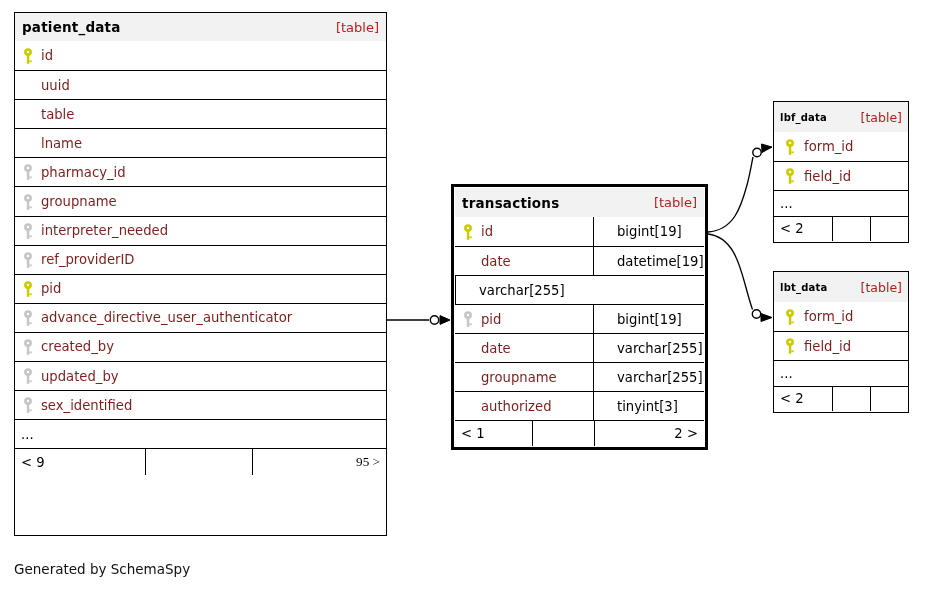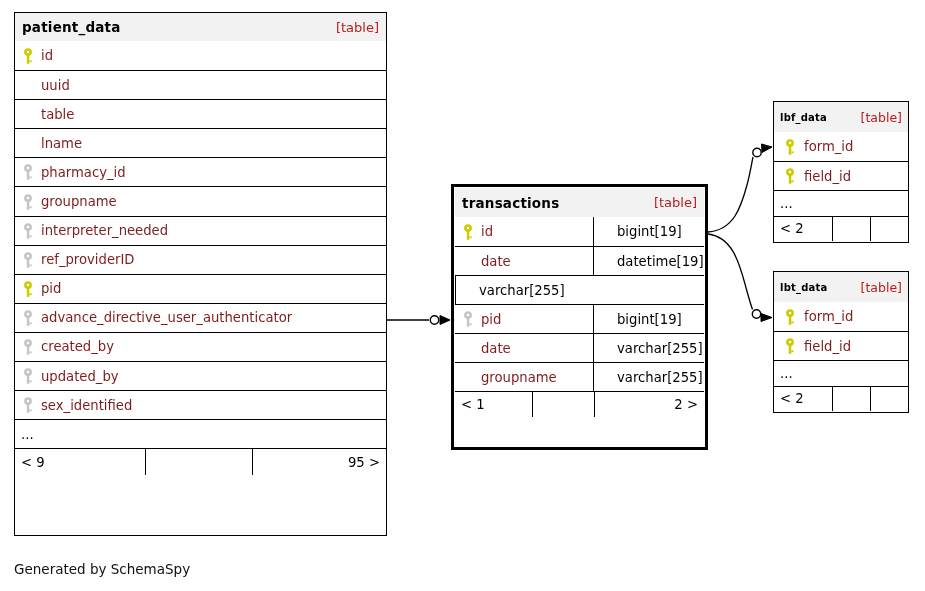--- a/index.html
+++ b/index.html
@@ -27,21 +27,21 @@
             padding:0 6px;font-size:13.2px;}
   .frow .fc + .fc{border-left:1.5px solid #000;}
   .fc.r{justify-content:flex-end;}
 
   
   .tp{left:14px;top:12px;width:373px;height:524px;}
   .tp .thead{height:28px;}
   .tp .row{height:29.1px;}
   .tp .ell{height:29.1px;}
   .tp .frow{height:27px;}
-  .tp .fc1{width:35%;} .tp .fc2{width:29%;} .tp .fc3{width:36%;}
+  .tp .fc1{width:35%;} .tp .fc2{width:29%;} .tp .fc3{width:36%;font-family:Liberation Serif, serif;}
 
   
   .tx{left:451px;top:184px;width:257px;height:266px;}
   .tx .thead{height:29px;}
   .tx .row{height:29px;}
   .tx .frow{height:26px;}
   .tx .ncell{width:138px;flex:none;position:relative;height:100%;display:flex;align-items:center;}
   .tx .ty{flex:1;height:100%;display:flex;align-items:center;border-left:1.5px solid #000;
           padding-left:23px;font-size:13.2px;white-space:nowrap;}
   .tx .fc1{width:31%;} .tx .fc2{width:25%;} .tx .fc3{width:44%;}
@@ -225,20 +225,26 @@
         <span class="nm">date</span>
       </span>
       <span class="ty">varchar[255]</span>
     </div>
     <div class="row">
       <span class="ncell">
         <span class="nm">groupname</span>
       </span>
       <span class="ty">varchar[255]</span>
     </div>
+    <div class="row">
+      <span class="ncell">
+        <span class="nm">authorized</span>
+      </span>
+      <span class="ty">tinyint[3]</span>
+    </div>
     <div class="frow">
       <span class="fc fc1">&lt; 1</span>
       <span class="fc fc2"></span>
       <span class="fc fc3 r">2 &gt;</span>
     </div>
   </div>
 
   <div class="tbl sm lbf">
     <div class="thead">
       <span class="t">lbf_data</span>

